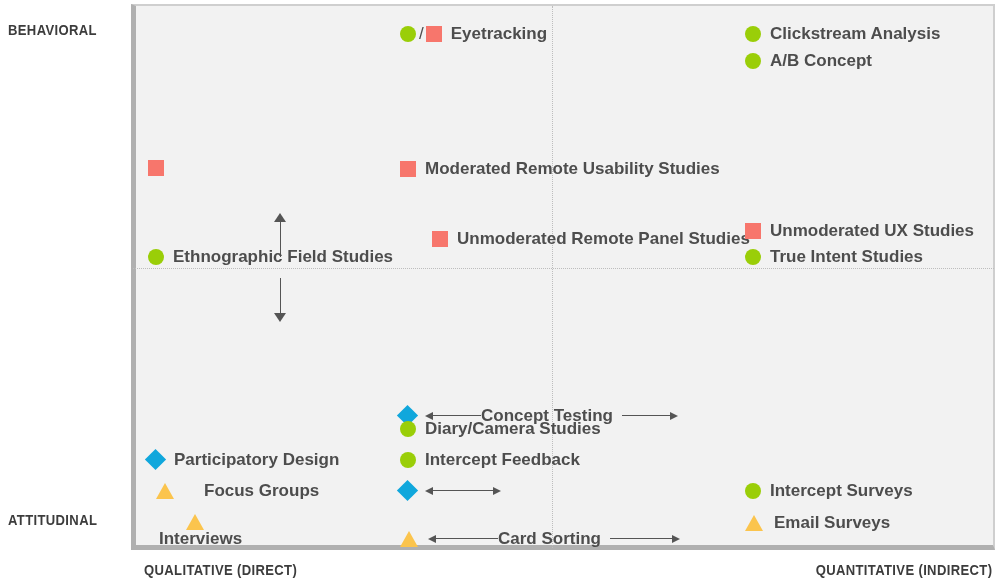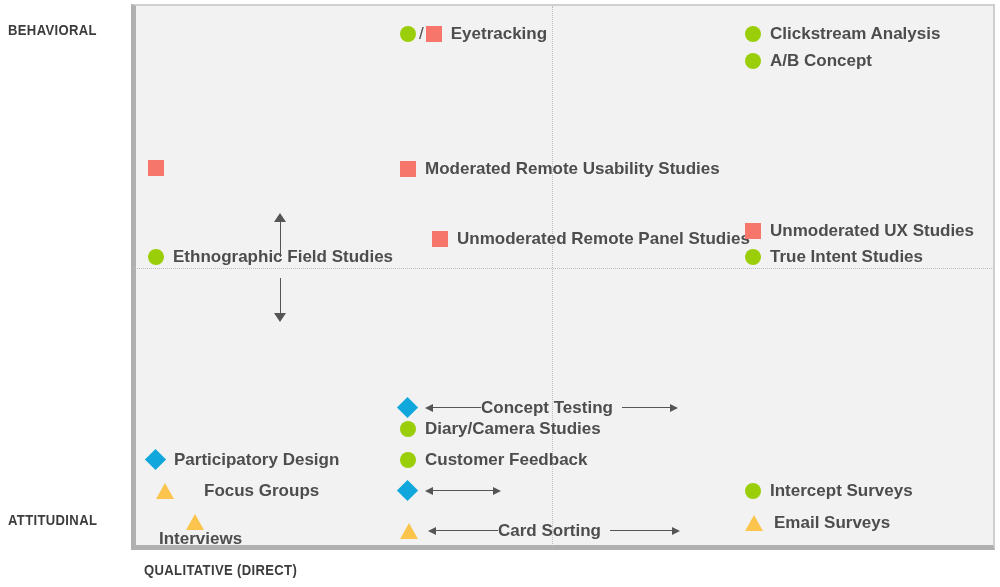--- a/index.html
+++ b/index.html
@@ -90,21 +90,21 @@
     margin-left:10px;
   }
   .ar-shaft{height:0;border-top:1.4px solid #555;}
   .ar-head-l,.ar-head-r{
     width:0;height:0;
     border-top:4.5px solid transparent;
     border-bottom:4.5px solid transparent;
   }
   .ar-head-l{border-right:8px solid #555;}
   .ar-head-r{border-left:8px solid #555;}
-  .arrow-line .txt{margin:8px 9px;}
+  .arrow-line .txt{margin:16px 9px;}
 
   
   #vert-arrow-up,#vert-arrow-dn{position:absolute;left:274px;width:13px;}
   .v-shaft{position:absolute;left:6px;width:0;border-left:1.4px solid #555;}
   .v-head-up{
     position:absolute;left:0;top:0;
     width:0;height:0;
     border-left:6.5px solid transparent;
     border-right:6.5px solid transparent;
     border-bottom:9px solid #555;
@@ -121,20 +121,23 @@
 <body>
 
 <div id="canvas">
 
   <div class="axis-label" id="label-behavioral">BEHAVIORAL</div>
 
   <div class="axis-label" id="label-attitudinal">ATTITUDINAL</div>
 
   <div class="axis-label" id="label-qualitative">QUALITATIVE (DIRECT)</div>
 
+  <div id="label-quantitative-wrap">
+    <div class="axis-label" style="position:static;transform:scaleX(0.9);transform-origin:right center;text-align:right;">QUANTITATIVE (INDIRECT)</div>
+  </div>
 
   <div id="plot"></div>
 
   <div class="guide" id="guide-h"></div>
   <div class="guide" id="guide-v"></div>
 
   <div id="vert-arrow-up" style="top:213px;height:44px;">
     <div class="v-head-up"></div>
     <div class="v-shaft" style="top:8px;height:36px;"></div>
   </div>
@@ -196,21 +199,21 @@
     </span>
   </div>
 
   <div class="item" style="left:400px;top:420px;">
     <span class="marker m-circle"></span>
     <span class="txt">Diary/Camera Studies</span>
   </div>
 
   <div class="item" style="left:400px;top:451px;">
     <span class="marker m-circle"></span>
-    <span class="txt">Customer Feedback</span>
+    <span class="txt">Intercept Feedback</span>
   </div>
 
   <div class="item arrowed" style="left:400px;top:482px;">
     <span class="marker m-diamond"></span>
     <span class="arrow-line">
       <span class="ar-head-l"></span>
       <span class="ar-shaft" style="width:30px;"></span>
       <span class="ar-shaft" style="width:30px;"></span>
       <span class="ar-head-r"></span>
     </span>

